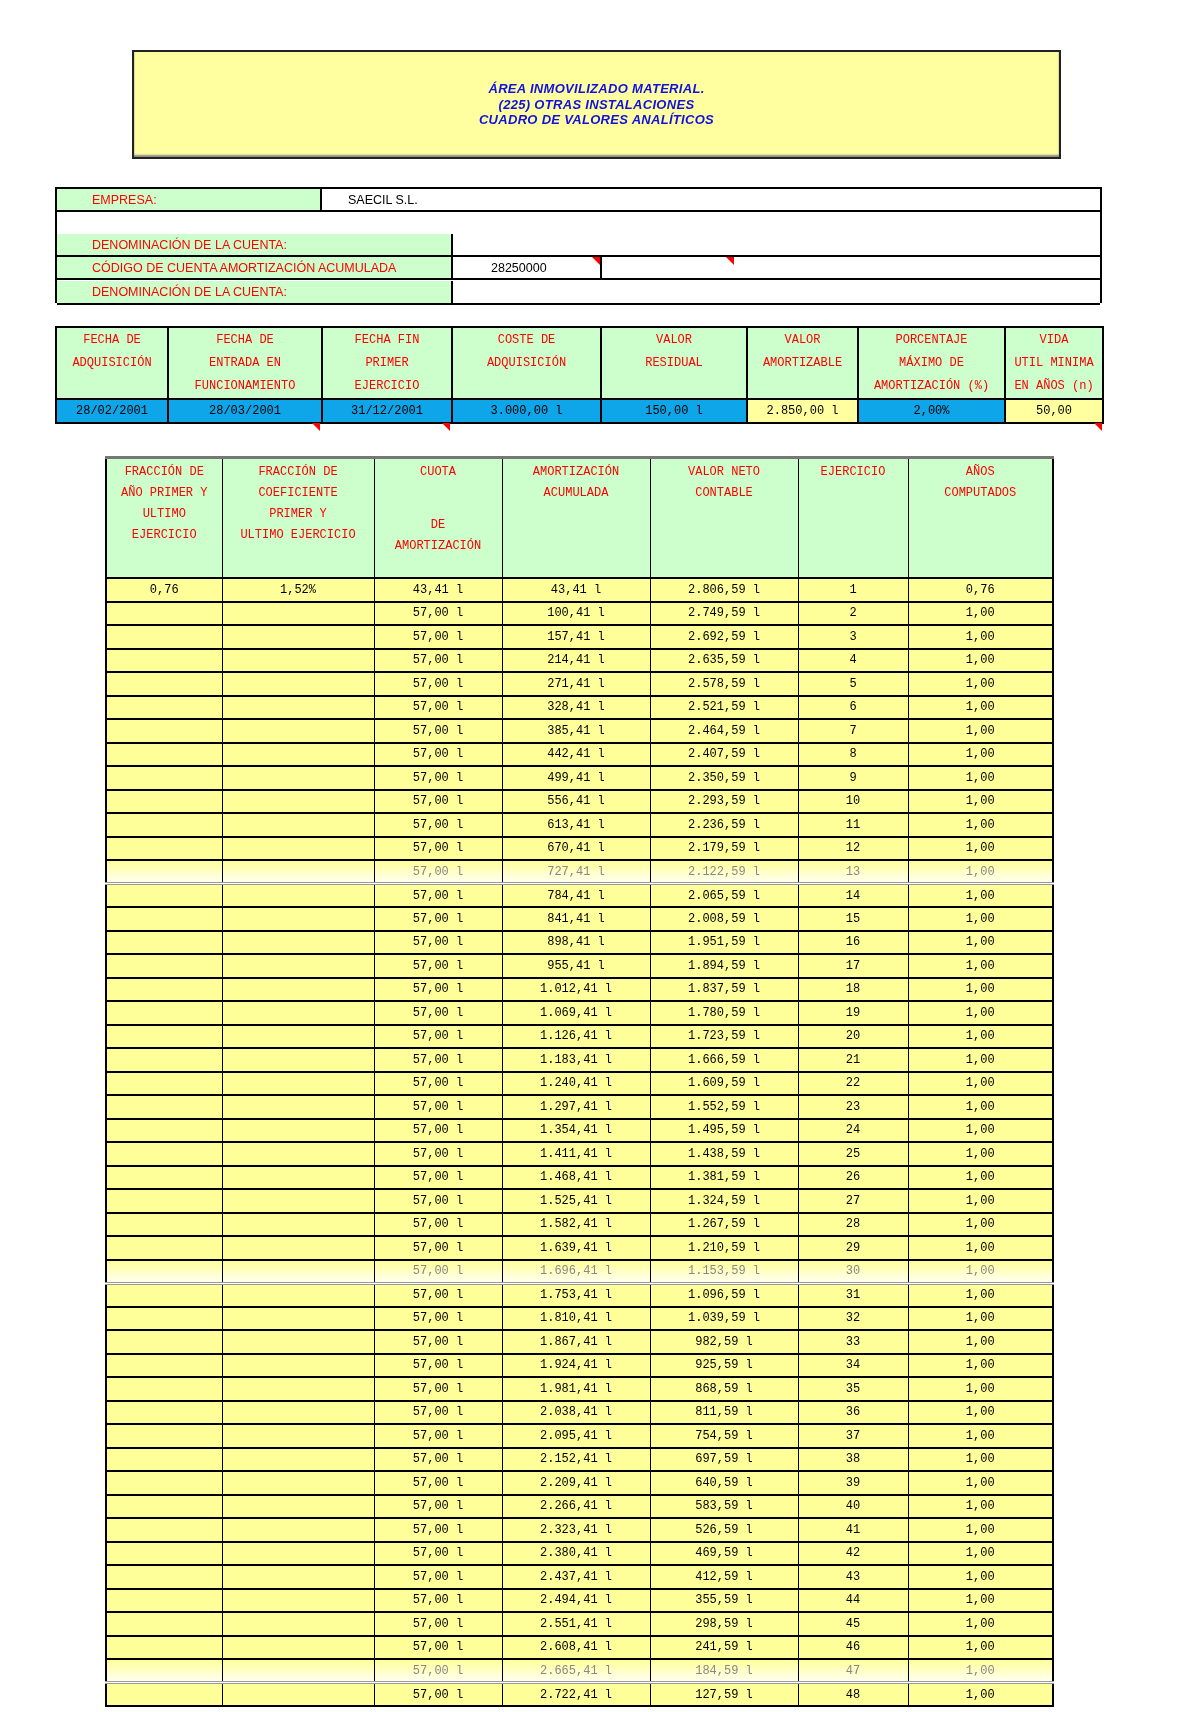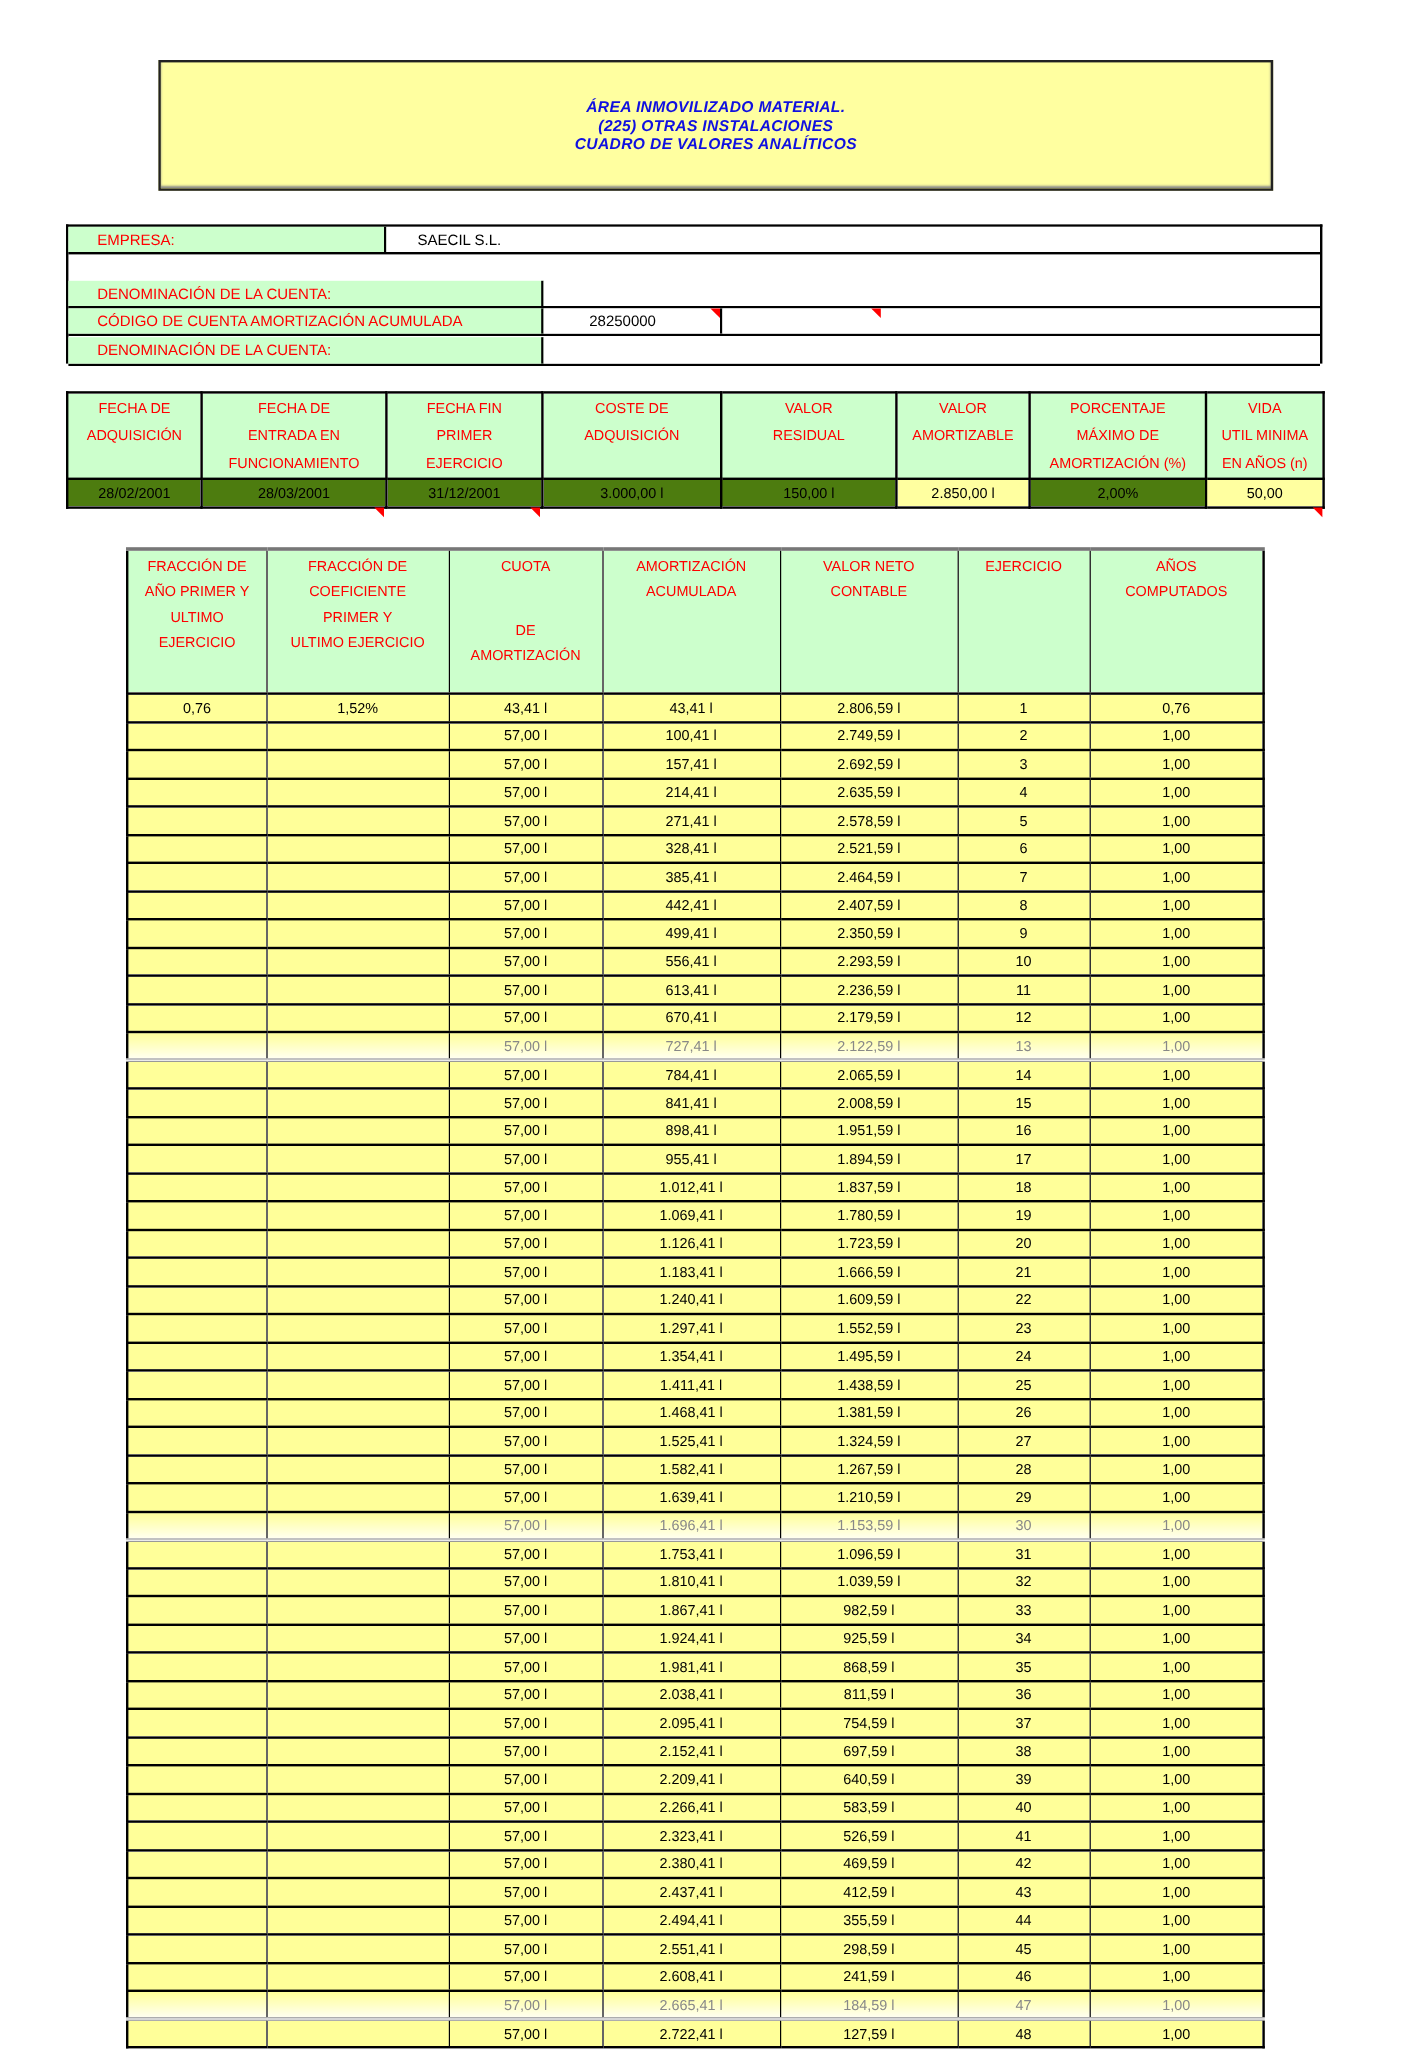--- a/index.html
+++ b/index.html
@@ -2,28 +2,28 @@
 <html><head>
 <meta charset="utf-8">
 <style>
   html,body{margin:0;padding:0;background:#ffffff;}
   body{width:1186px;height:1712px;position:relative;font-family:"Liberation Sans",sans-serif;overflow:hidden;}
   .abs{position:absolute;box-sizing:border-box;}
   #title-box{left:132px;top:50px;width:929px;height:109px;background:#ffffa0;border:2px solid #222;box-shadow:0 -2px 2px #888 inset;display:flex;flex-direction:column;align-items:center;justify-content:center;}
   #title-box span{color:#1010e0;font-weight:bold;font-style:italic;font-size:13px;line-height:15.5px;letter-spacing:0.3px;white-space:nowrap;}
   .info{left:55px;width:1047px;border:2px solid #000;border-bottom:none;}
   .info-row{position:absolute;left:0;right:0;height:23px;border-bottom:2px solid #000;box-sizing:border-box;display:flex;}
-  .lbl{background:#ccffcc;color:#ff0000;font-size:12.5px;display:flex;align-items:center;padding-left:24px;box-sizing:border-box;white-space:nowrap;}
+  .lbl{background:#ccffcc;color:#ff0000;font-size:12.5px;display:flex;align-items:center;padding-left:35px;box-sizing:border-box;white-space:nowrap;}
   .val{font-size:12.5px;color:#000;display:flex;align-items:center;box-sizing:border-box;white-space:nowrap;background:#fff;}
   .tri{position:absolute;top:0;right:0;width:0;height:0;border-top:8px solid #ff0000;border-left:8px solid transparent;}
-  table{border-collapse:collapse;position:absolute;table-layout:fixed;}
+  table{border-collapse:collapse;position:absolute;table-layout:fixed;font-family:Liberation Mono, monospace;}
   td{box-sizing:border-box;padding:0;font-size:12px;text-align:center;white-space:nowrap;overflow:hidden;}
   #params td{border:2px solid #000;}
   #params .h{background:#ccffcc;color:#ff0000;vertical-align:top;line-height:23px;padding-top:1px;}
-  #params .d{background:#4d7c0f;height:24px;}
+  #params .d{background:#0ea5e9;height:24px;}
   #params .y{background:#ffffa0;}
   #amort td{border:1px solid #000;border-top:2px solid #000;border-bottom:2px solid #000;height:23.5px;background:#ffff99;font-size:12px;}
   #amort thead td{background:#ccffcc;color:#ff0000;vertical-align:top;line-height:23px;height:97px;border-top:3px solid #777;padding-top:2px;}
   #amort td.l{border-left:2px solid #000;}
   #amort td.r{border-right:2px solid #000;}
   #amort tr.fade td{color:#888;background:linear-gradient(#ffff99,#fffff0);border-bottom:3px double #999;}
 </style>
 </head>
 <body>
 

